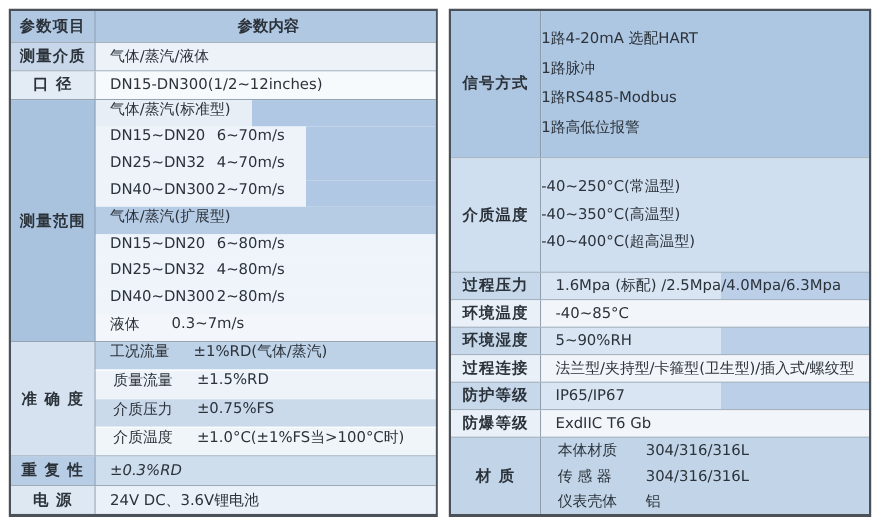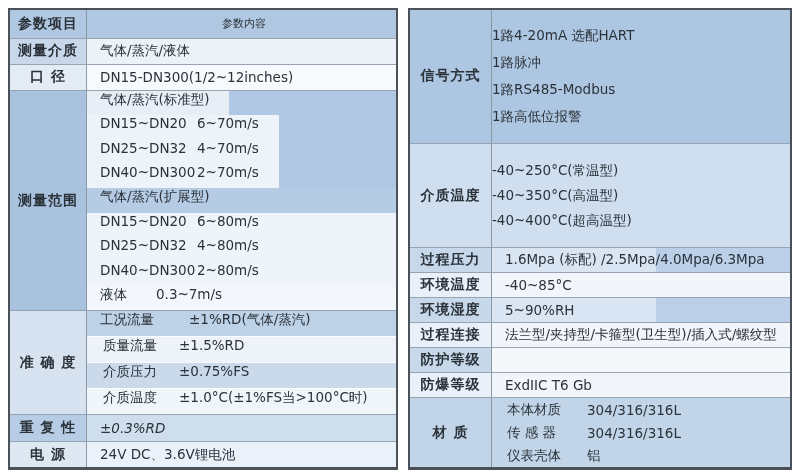--- a/index.html
+++ b/index.html
@@ -13,21 +13,21 @@
   #right-table{left:408px;width:384px;height:462px;}
   .trow{display:flex;box-sizing:border-box;border-top:1px solid #95a3b2;}
   .trow.first{border-top:none;}
   .lcell{box-sizing:border-box;border-right:1px solid #8a97a5;
          display:flex;align-items:center;justify-content:center;
          font-size:14px;font-weight:700;letter-spacing:1px;flex:0 0 auto;}
   #left-table .lcell{width:77px;}
   #right-table .lcell{width:82px;}
   .ccell{flex:1;box-sizing:border-box;display:flex;align-items:center;
          padding:0 8px 0 13px;font-size:13.5px;font-weight:500;min-width:0;}
-  .ccell.center{justify-content:center;font-weight:400;font-size:11px;}
+  .ccell.center{justify-content:center;font-weight:700;font-size:14px;}
   .ccell.col{flex-direction:column;align-items:stretch;justify-content:center;
              padding:0;}
   .sub{flex:1;display:flex;align-items:flex-start;padding:0 8px 0 13px;
        box-sizing:border-box;font-size:13.5px;font-weight:500;}
   .nm{display:inline-block;min-width:97px;}
   .nm.narrow{min-width:56px;}
   .nm.acc{min-width:76px;}
   .nm.mat{min-width:80px;}
   
   .h-hdr{height:28px;} .h-mm{height:26px;} .h-dia{height:26px;}
@@ -42,21 +42,21 @@
   .bg-lab-acc{background:#d6e2f0;}
   .bg-lab-rep{background:#b7cde6;}  .bg-val-rep{background:#cedeed;font-style:italic;}
   .bg-lab-pow{background:#dde8f2;}  .bg-val-pow{background:#eaf1f8;}
   
   .r-std{background:linear-gradient(90deg,#e8eef6 0,#e8eef6 46%,#b0c8e3 46%,#b0c8e3 100%);}
   .r-dn70{background:linear-gradient(90deg,#eef3f9 0,#eef3f9 62%,#b0c8e3 62%,#b0c8e3 100%);}
   .r-ext{background:#b6cce5;}
   .r-dn80{background:#eff4fa;}
   .r-liq{background:#f3f7fb;}
   
-  .a1{background:#bdd1e7;gap:13px;} .a2{background:#edf3f9;}
+  .a1{background:#bdd1e7;} .a2{background:#edf3f9;}
   .a3{background:#cadaeb;} .a4{background:#f0f5fa;}
   .sub.sep{border-top:1px solid rgba(255,255,255,.85);padding-left:16px;}
   
   .bg-sig{background:#adc6e1;}
   .bg-mt{background:#cfdfef;}
   .bg-row-blue{background:#c6d8ea;}
   .bg-val-blue{background:linear-gradient(90deg,#d9e5f2 0,#d9e5f2 55%,#bbd0e8 55%,#bbd0e8 100%);}
   .bg-row-light{background:#e9f0f8;}
   .bg-val-light{background:#f2f6fa;}
   .bg-mat{background:#c2d5e8;}
@@ -197,20 +197,21 @@
     <div class="ccell bg-val-blue">5~90%RH</div>
   </div>
 
   <div class="trow h-r25">
     <div class="lcell bg-row-light">过程连接</div>
     <div class="ccell bg-val-light">法兰型/夹持型/卡箍型(卫生型)/插入式/螺纹型</div>
   </div>
 
   <div class="trow h-r25">
     <div class="lcell bg-row-blue">防护等级</div>
+    <div class="ccell bg-val-blue">IP65/IP67</div>
   </div>
 
   <div class="trow h-r25">
     <div class="lcell bg-row-light">防爆等级</div>
     <div class="ccell bg-val-light">ExdIIC T6 Gb</div>
   </div>
 
   <div class="trow h-mat">
     <div class="lcell bg-mat">材 质</div>
     <div class="ccell col bg-mat">

